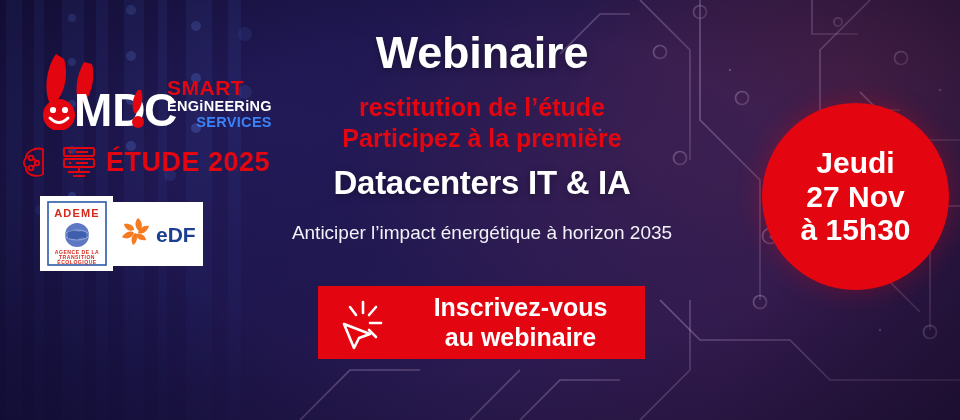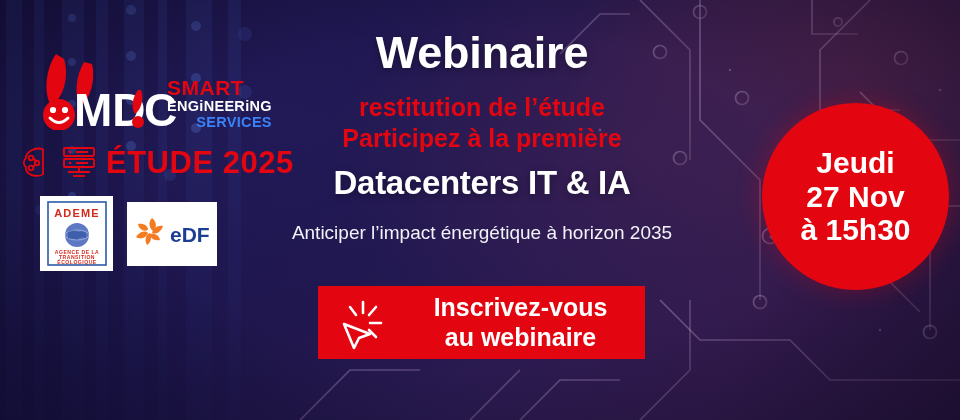--- a/index.html
+++ b/index.html
@@ -75,32 +75,32 @@
 
   .etude-row {
     position: absolute;
     left: 22px; top: 146px;
     display: flex;
     align-items: center;
     gap: 9px;
   }
   .etude-text {
     color: #E3050F;
-    font-size: 31px;
+    font-size: 27px;
     font-weight: bold;
     letter-spacing: 0.5px;
     line-height: 1;
   }
 
   .partner-logos {
     position: absolute;
     left: 40px; top: 196px;
     display: flex;
     align-items: center;
-    gap: 14px;
+    gap: 0;
   }
   .ademe-box {
     width: 73px; height: 75px;
     background: #ffffff;
     display: flex; align-items: center; justify-content: center;
   }
   .edf-box {
     width: 90px; height: 64px;
     background: #ffffff;
     display: flex; align-items: center; justify-content: center;

